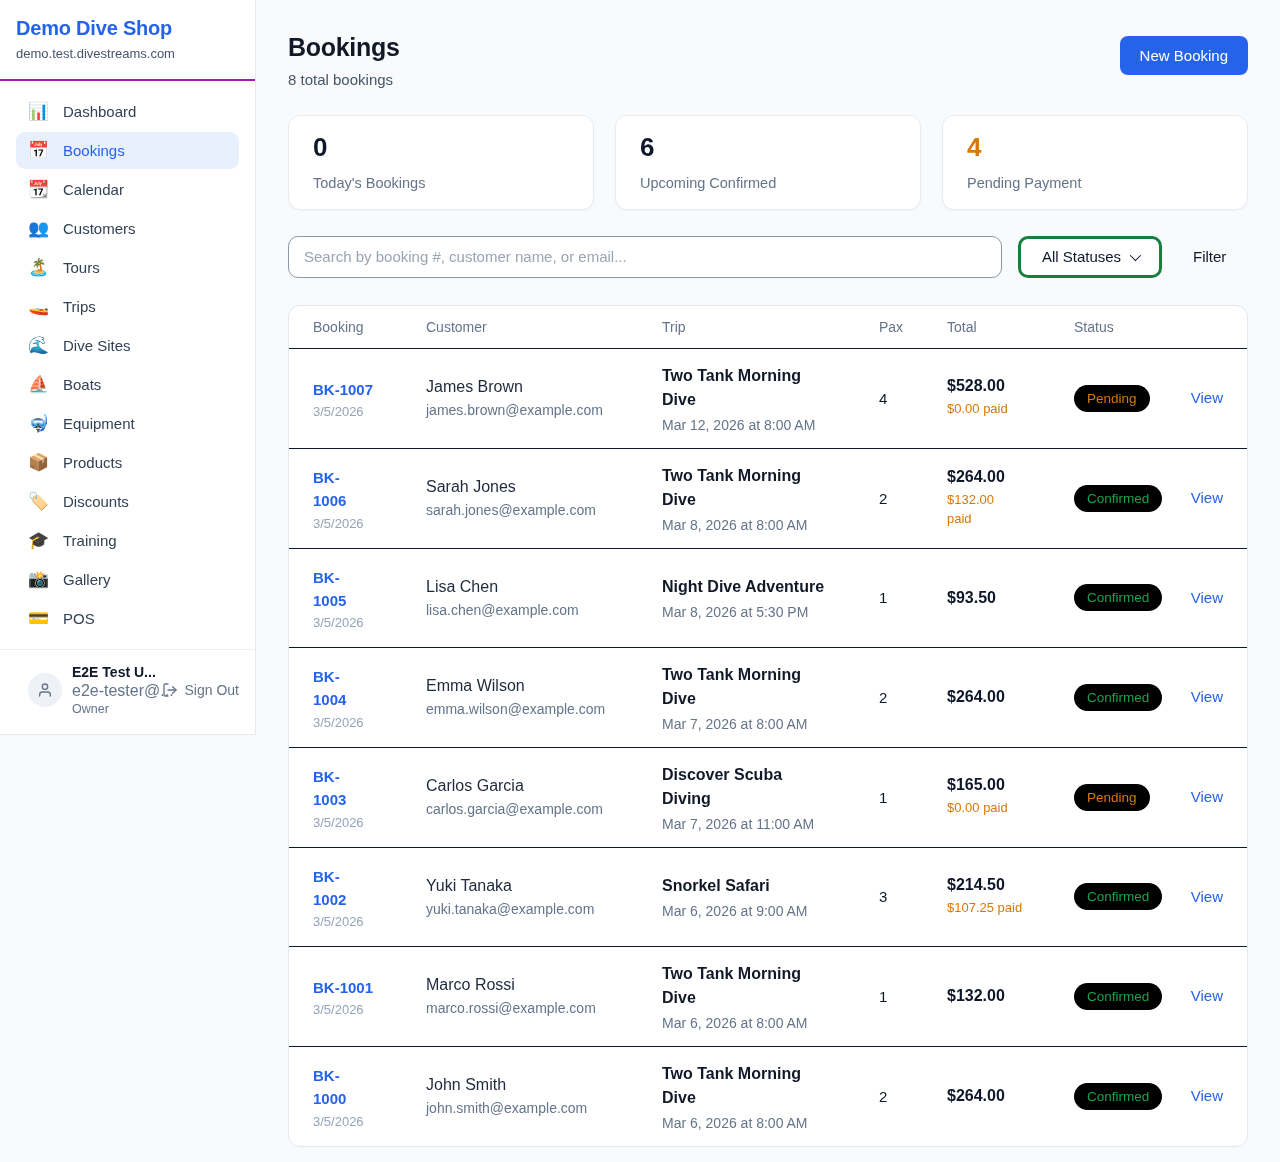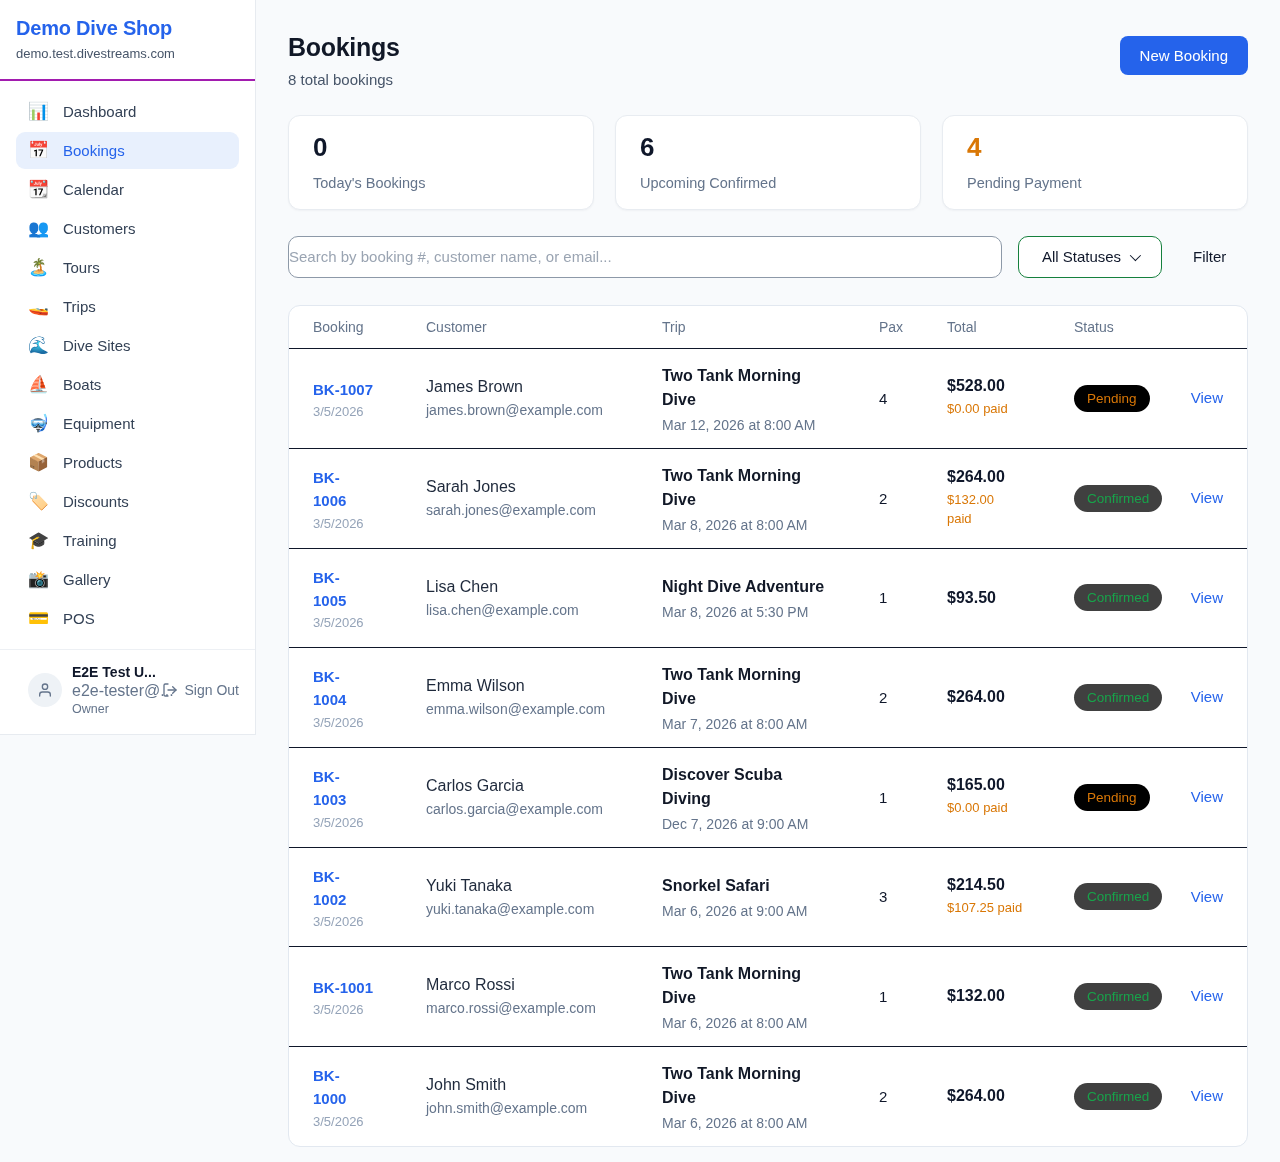--- a/index.html
+++ b/index.html
@@ -70,27 +70,27 @@
     box-shadow: 0 1px 2px rgba(15,23,42,0.04);
   }
   .stat-value { font-size: 26px; font-weight: 700; color: #0f172a; line-height: 1.15; }
   .stat-value.orange { color: #d97706; }
   .stat-label { font-size: 14.5px; color: #64748b; margin-top: 12px; }
 
   .filters { display: flex; align-items: center; gap: 16px; margin-top: 26px; }
   .search-input {
     flex: 0 0 714px; width: 714px; height: 42px;
     border: 1px solid #8d99a8; border-radius: 10px;
-    padding: 0 0; font-family: inherit; font-size: 15px; color: #0f172a;
+    padding: 0 15px; font-family: inherit; font-size: 15px; color: #0f172a;
     background: #fff; outline: none;
   }
   .search-input::placeholder { color: #9aa4b2; }
   .status-select {
     height: 42px; width: 144px;
-    border: 1px solid #15803d; border-radius: 10px; background: #fff;
+    border: 3px solid #15803d; border-radius: 10px; background: #fff;
     display: flex; align-items: center; justify-content: center; gap: 9px;
     font-size: 15px; color: #0f172a; cursor: pointer;
   }
   .chevron {
     width: 8px; height: 8px; border-right: 1.8px solid #0f172a; border-bottom: 1.8px solid #0f172a;
     transform: rotate(45deg) translateY(-2px);
   }
   .filter-btn {
     background: none; border: none; font-family: inherit;
     font-size: 15px; color: #0f172a; font-weight: 500; cursor: pointer; margin-left: 15px;
@@ -118,21 +118,21 @@
   .cust-email { font-size: 14px; color: #64748b; margin-top: 6px; }
   .trip-title { font-size: 16px; font-weight: 600; color: #111827; line-height: 1.5; white-space: pre-line; }
   .trip-when { font-size: 14px; color: #64748b; margin-top: 5px; }
   .pax { font-size: 15px; color: #0f172a; }
   .total { font-size: 16px; font-weight: 700; color: #0f172a; }
   .paid { font-size: 13px; color: #d97706; margin-top: 5px; white-space: pre-line; line-height: 1.45; }
   .badge {
     display: inline-block; font-size: 13.5px; padding: 6px 13px; border-radius: 999px;
   }
   .badge.pending { background: #000000; color: #d97706; }
-  .badge.confirmed { background: #404040; color: #17a34a; }
+  .badge.confirmed { background: #000000; color: #17a34a; }
   .view-cell { text-align: right; }
   .view-link { color: #2563eb; font-size: 15px; font-weight: 500; text-decoration: none; cursor: pointer; }
 </style>
 </head>
 <body>
 
 <div class="app">
 
   <aside class="sidebar">
     <div class="brand">
@@ -403,21 +403,21 @@
 1003</a>
               <div class="bk-date">3/5/2026</div>
             </div>
             <div>
               <div class="cust-name">Carlos Garcia</div>
               <div class="cust-email">carlos.garcia@example.com</div>
             </div>
             <div>
               <div class="trip-title">Discover Scuba
 Diving</div>
-              <div class="trip-when">Dec 7, 2026 at 9:00 AM</div>
+              <div class="trip-when">Mar 7, 2026 at 11:00 AM</div>
             </div>
             <div class="pax">1</div>
             <div>
               <div class="total">$165.00</div>
               <div class="paid">$0.00 paid</div>
             </div>
             <div>
               <span class="badge pending">Pending</span>
             </div>
             <div class="view-cell">

